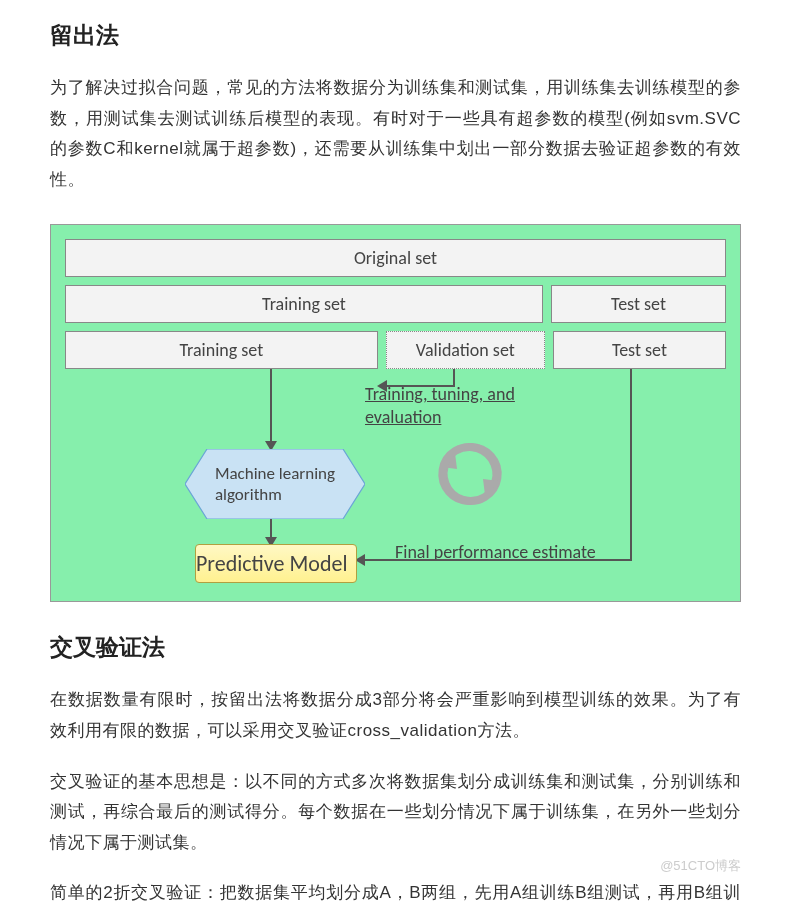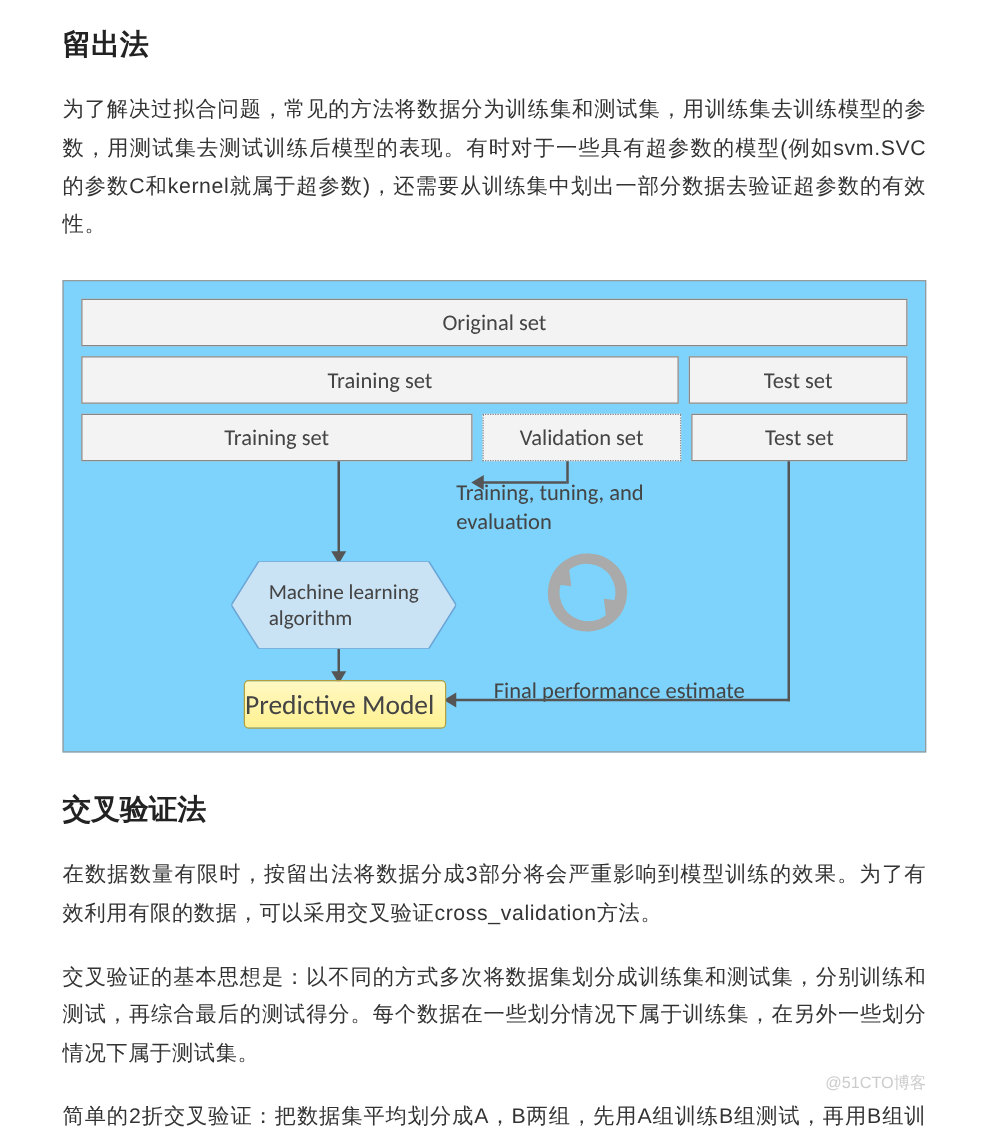--- a/index.html
+++ b/index.html
@@ -28,21 +28,21 @@
     text-align: justify;
   }
   .figure {
     border: 1px solid #999;
     padding: 14px 14px 22px 14px;
     margin: 29px 0 30px 0;
     position: relative;
     font-family: "Lucida Grande", Calibri, Arial, sans-serif;
     color: #444;
     font-size: 18px;
-    background: #7dd3fc;
+    background: #86efac;
   }
   .row {
     display: flex;
     gap: 8px;
   }
   .cell {
     border: 1px solid #888;
     background: #f3f3f3;
     text-align: center;
     padding: 7px 0;
@@ -58,20 +58,21 @@
   .mid {
     position: relative;
     height: 210px;
   }
   .tune-label {
     position: absolute;
     left: 300px;
     top: 14px;
     font-size: 18px;
     line-height: 1.25;
+    text-decoration: underline;
   }
   .cycle {
     position: absolute;
     left: 370px;
     top: 70px;
   }
   .hexagon {
     position: absolute;
     left: 120px;
     top: 80px;

